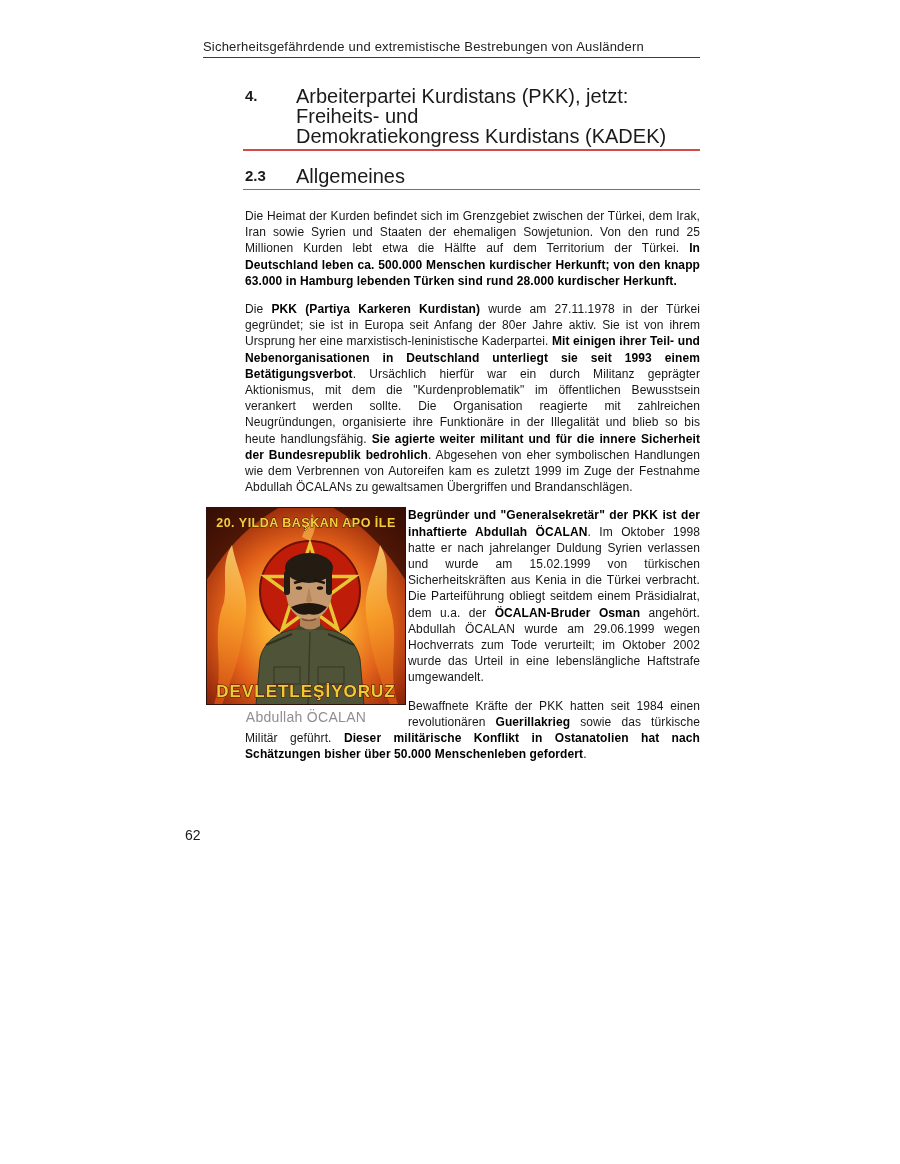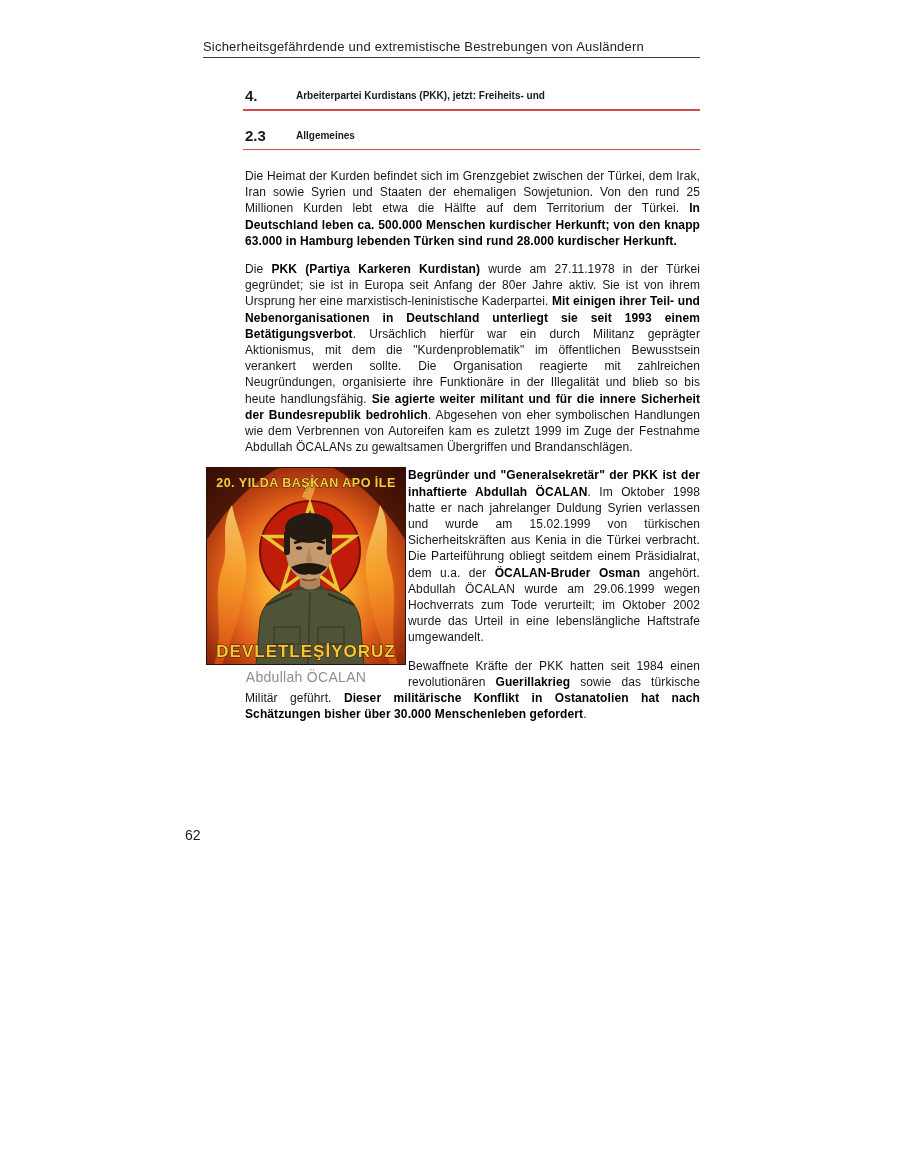--- a/index.html
+++ b/index.html
@@ -20,21 +20,21 @@
     position:absolute;left:203px;top:57px;width:497px;height:1px;
     background:#3c3c3c;
   }
   .content{
     position:absolute;left:245px;top:86px;width:455px;
   }
   .heading-row{display:flex;align-items:flex-start;}
   .heading-num{
     flex:0 0 51px;font-weight:bold;font-size:15px;line-height:19px;
   }
-  .heading-title{font-weight:bold;font-size:10px;line-height:20px;}
+  .heading-title{font-weight:normal;font-size:20px;line-height:20px;}
   .red-rule{
     height:1.5px;background:#d24a4a;margin-left:-2px;width:457px;
     margin-top:3px;
   }
   .gap-sub{margin-top:15px;}
   .para{
     font-size:12px;line-height:16.2px;text-align:justify;
     letter-spacing:.1px;color:#161616;
   }
   .para .b{font-weight:bold;color:#000;}
@@ -72,20 +72,21 @@
 
   <div class="running-header">Sicherheitsgefährdende und extremistische Bestrebungen von Ausländern</div>
   <div class="header-rule"></div>
 
   <div class="content">
 
     <div class="heading-row">
       <div class="heading-num">4.</div>
       <div class="heading-title">
         <div>Arbeiterpartei Kurdistans (PKK), jetzt: Freiheits- und</div>
+        <div>Demokratiekongress Kurdistans (KADEK)</div>
       </div>
     </div>
     <div class="red-rule"></div>
 
     <div class="heading-row gap-sub">
       <div class="heading-num">2.3</div>
       <div class="heading-title">Allgemeines</div>
     </div>
     <div class="red-rule"></div>
 
@@ -151,19 +152,19 @@
         <text class="poster-text-top" x="100" y="20" text-anchor="middle">20. YILDA BAŞKAN APO İLE</text>
         <text class="poster-text-bottom" x="100" y="190" text-anchor="middle">DEVLETLEŞİYORUZ</text>
 
         <rect x="0.5" y="0.5" width="199" height="197" fill="none" stroke="#30100a" stroke-width="1"></rect>
       </svg>
       <div class="fig-caption">Abdullah ÖCALAN</div>
     </div>
 
     <p class="para p3"><span class="b">Begründer und "Generalsekretär" der PKK ist der inhaftierte Abdullah ÖCALAN</span><span class="r">. Im Oktober 1998 hatte er nach jahrelanger Duldung Syrien verlassen und wurde am 15.02.1999 von türkischen Sicherheitskräften aus Kenia in die Türkei verbracht. Die Parteiführung obliegt seitdem einem Präsidialrat, dem u.a. der </span><span class="b">ÖCALAN-Bruder Osman</span><span class="r"> angehört. Abdullah ÖCALAN wurde am 29.06.1999 wegen Hochverrats zum Tode verurteilt; im Oktober 2002 wurde das Urteil in eine lebenslängliche Haftstrafe umgewandelt.</span></p>
 
-    <p class="para p4"><span class="r">Bewaffnete Kräfte der PKK hatten seit 1984 einen revolutionären </span><span class="b">Guerillakrieg</span><span class="r"> sowie das türkische Militär geführt. </span><span class="b">Dieser militärische Konflikt in Ostanatolien hat nach Schätzungen bisher über 30.000 Menschenleben gefordert</span><span class="r">.</span></p>
+    <p class="para p4"><span class="r">Bewaffnete Kräfte der PKK hatten seit 1984 einen revolutionären </span><span class="b">Guerillakrieg</span><span class="r"> sowie das türkische Militär geführt. </span><span class="b">Dieser militärische Konflikt in Ostanatolien hat nach Schätzungen bisher über 50.000 Menschenleben gefordert</span><span class="r">.</span></p>
 
   </div>
 
   <div class="page-number">62</div>
 
 </div>
 
 </body></html>

